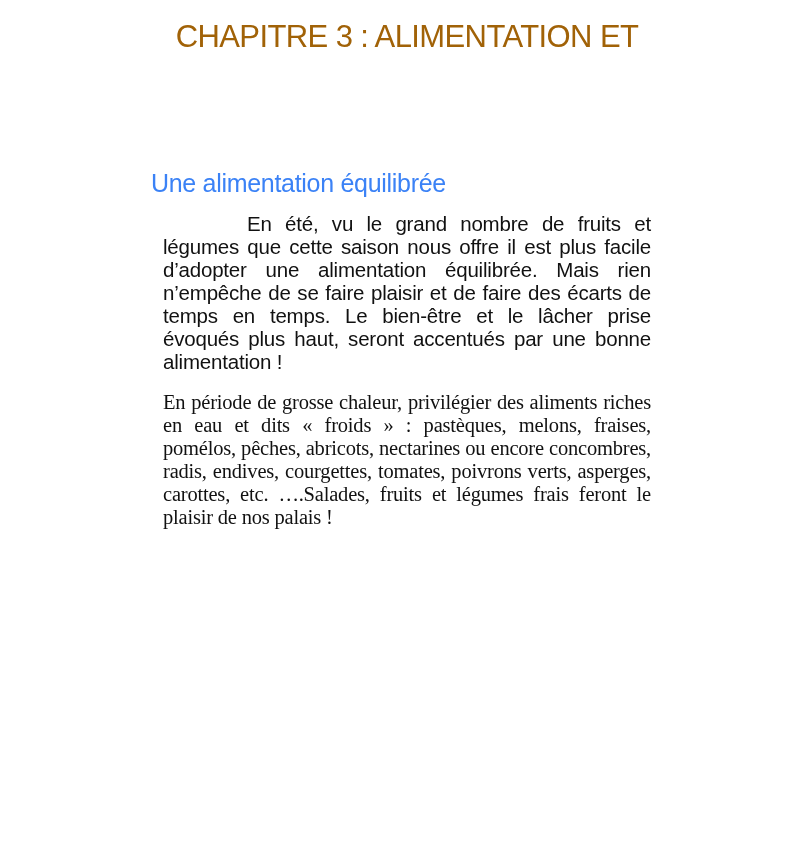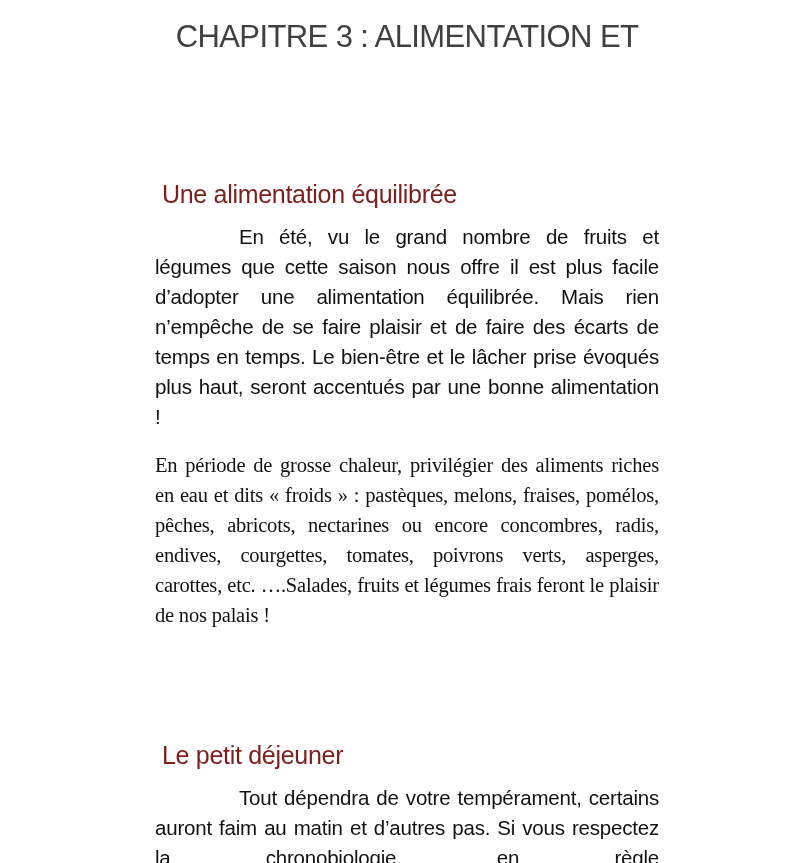--- a/index.html
+++ b/index.html
@@ -21,44 +21,44 @@
     top: 0;
     width: 791px;
     height: 863px;
   }
   .chapter-title {
     position: absolute;
     left: 100px;
     width: 614px;
     top: 12px;
     text-align: center;
-    color: #404040;
+    color: #a16207;
     font-size: 31px;
     line-height: 50px;
     letter-spacing: -0.6px;
     margin: 0;
     font-weight: normal;
   }
   .section {
     position: absolute;
     left: 151px;
     width: 512px;
   }
   .section-heading {
-    color: #7f1d1d;
+    color: #3b82f6;
     font-size: 25px;
     line-height: 34px;
-    margin: 11px;
+    margin: 0;
     font-weight: normal;
     letter-spacing: -0.3px;
   }
   .para {
-    margin: 4px;
+    margin: 12px;
     font-size: 20.5px;
-    line-height: 30px;
+    line-height: 23px;
     text-align: justify;
     letter-spacing: -0.2px;
   }
   .indent { text-indent: 84px; }
   .gap { margin-top: 18px; font-family: Liberation Serif, serif; }
 </style>
 </head>
 <body>
 
 <div class="page">
@@ -66,18 +66,14 @@
   <h1 class="chapter-title">
     <span>CHAPITRE 3 : ALIMENTATION ET</span><br>
   </h1>
 
   <div class="section" style="top:166px;">
     <h2 class="section-heading">Une alimentation équilibrée</h2>
     <p class="para indent">En été, vu le grand nombre de fruits et légumes que cette saison nous offre il est plus facile d’adopter une alimentation équilibrée. Mais rien n’empêche de se faire plaisir et de faire des écarts de temps en temps. Le bien-être et le lâcher prise évoqués plus haut, seront accentués par une bonne alimentation !</p>
     <p class="para gap">En période de grosse chaleur, privilégier des aliments riches en eau et dits « froids » : pastèques, melons, fraises, pomélos, pêches, abricots, nectarines ou encore concombres, radis, endives, courgettes, tomates, poivrons verts, asperges, carottes, etc. ….Salades, fruits et légumes frais feront le plaisir de nos palais !</p>
   </div>
 
-  <div class="section" style="top:727px;">
-    <h2 class="section-heading">Le petit déjeuner</h2>
-    <p class="para indent" style="text-align-last: justify;">Tout dépendra de votre tempérament, certains auront faim au matin et d’autres pas. Si vous respectez la chronobiologie, en règle</p>
-  </div>
 
 </div>
 
 </body></html>

